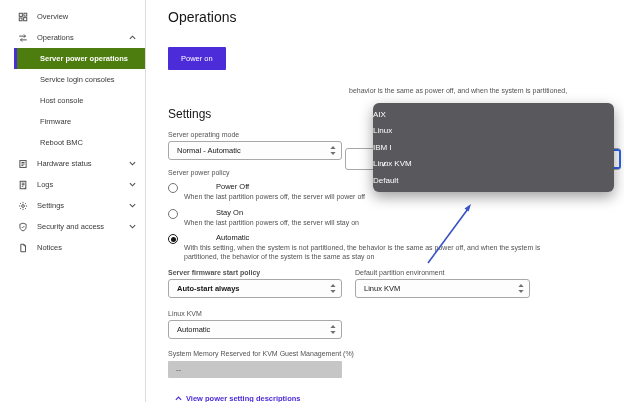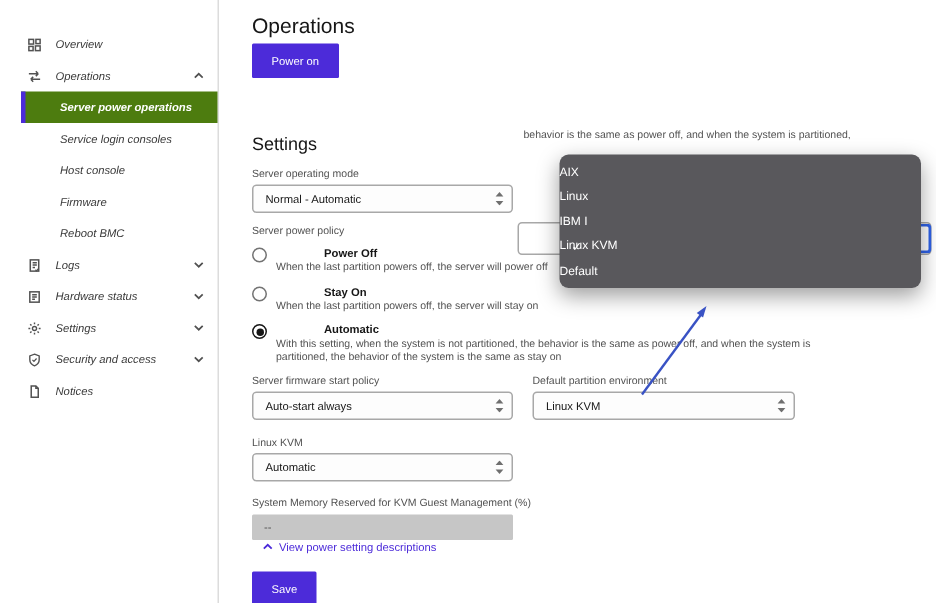--- a/index.html
+++ b/index.html
@@ -6,41 +6,41 @@
   body{
     width:624px;height:402px;position:relative;overflow:hidden;
     background:#ffffff;color:#161616;
     font-family:"Liberation Sans", sans-serif;
     -webkit-font-smoothing:antialiased;
   }
   
   .sidebar{
     position:absolute;left:0;top:0;bottom:0;width:146px;
     border-right:1px solid #dcdcdc;box-sizing:border-box;
-    padding-top:19px;background:#fff;font-style:italic;
+    padding-top:6px;background:#fff;
   }
   .nav{margin-left:14px;}
   .nav-item{
     position:relative;display:flex;align-items:center;height:21px;
     padding-left:4px;gap:9px;font-size:7.5px;color:#393939;cursor:pointer;
   }
   .nav-item svg.ic{flex:0 0 auto;}
   .nav-item .chev{position:absolute;right:9px;top:8px;}
   .nav-sub{
     display:flex;align-items:center;height:21px;
     padding-left:26px;font-size:7.5px;color:#393939;cursor:pointer;
   }
   .nav-sub.selected{
     background:#4d7c0f;color:#ffffff;
     border-left:3px solid #4c2bd9;padding-left:23px;font-weight:600;
   }
   
   .main{position:absolute;left:168px;top:0;width:456px;}
   h1.pagetitle{font-size:14px;font-weight:400;margin:9px 0 0;color:#161616;}
-  .btnrow{margin-top:4px;}
+  .btnrow{margin-top:22px;}
   .btn{
     display:inline-block;background:#4c2bd9;color:#fff;border:none;
     font-family:inherit;font-size:7.5px;padding:7px 13px;cursor:pointer;
     border-radius:1px;
   }
   h2.sectiontitle{font-size:12px;font-weight:400;margin:37px 0 0;color:#161616;}
   .field-label{font-size:7px;color:#525252;margin-top:10px;}
   .select{
     width:174px;height:19px;box-sizing:border-box;margin-top:3px;
     background:#fdfdfd;border:1px solid #a8a8a8;border-radius:3px;
@@ -51,35 +51,35 @@
   .radio-row{display:flex;gap:6px;margin-top:6px;cursor:pointer;}
   .radio-dot{
     flex:0 0 auto;width:8px;height:8px;border-radius:50%;
     border:1px solid #737373;margin-top:1px;position:relative;background:#fff;
   }
   .radio-dot.checked{border-color:#161616;}
   .radio-dot.checked::after{
     content:"";position:absolute;left:1.5px;top:1.5px;width:5px;height:5px;
     border-radius:50%;background:#161616;
   }
-  .radio-label{font-size:7.5px;font-weight:700;color:#161616;line-height:9px;padding-left:32px;}
+  .radio-label{font-size:7.5px;font-weight:400;color:#161616;line-height:9px;padding-left:32px;}
   .radio-desc{font-size:7px;color:#525252;margin-top:2px;line-height:8.5px;}
   .desc-wide{max-width:365px;}
   .two-col{display:flex;margin-top:8px;}
-  .col-left{width:174px;}
+  .col-left{width:174px;font-weight:bold;}
   .col-right{margin-left:13px;width:175px;}
   .col-right .select{width:175px;}
   .input-disabled{
     width:174px;height:17px;box-sizing:border-box;margin-top:4px;
     background:#c6c6c6;color:#4f4f4f;font-size:7.5px;
     display:flex;align-items:center;padding-left:8px;border-radius:1px;
   }
   .link-row{
-    display:flex;align-items:center;gap:4px;margin-left:7px;
-    color:#4c2bd9;font-size:7.5px;font-weight:400;cursor:pointer;width:max-content;
+    display:flex;align-items:center;gap:4px;margin-top:16px;margin-left:7px;
+    color:#4c2bd9;font-size:7.5px;font-weight:700;cursor:pointer;width:max-content;
   }
   .save-row{margin-top:12px;}
   
   .context-text{
     position:absolute;left:349px;top:87px;width:272px;
     font-size:7px;color:#525252;z-index:4;background:#fff;
   }
   .overlay-select{
     position:absolute;left:345px;top:148px;width:276px;height:22px;
     box-sizing:border-box;background:#fff;border:1px solid #a8a8a8;
@@ -143,36 +143,36 @@
     <div class="nav-sub">
       <span>Firmware</span>
     </div>
     <div class="nav-sub">
       <span>Reboot BMC</span>
     </div>
 
 
     <div class="nav-item">
       <svg class="ic" width="10" height="10" viewBox="0 0 16 16" fill="none" stroke="#525252" stroke-width="1.6">
+          <rect x="3" y="2.5" width="10" height="11"></rect>
+          <path d="M5.5 5.5h5M5.5 8h5M5.5 10.5h3"></path>
+        </svg>
+      <span>Hardware status</span>
+      <svg class="chev" width="7" height="5" viewBox="0 0 8 5" fill="none" stroke="#525252" stroke-width="1.3">
+          <path d="M1 1l3 3 3-3"></path>
+        </svg>
+    </div>
+
+    <div class="nav-item">
+      <svg class="ic" width="10" height="10" viewBox="0 0 16 16" fill="none" stroke="#525252" stroke-width="1.6">
           <rect x="3.5" y="2" width="9" height="12"></rect>
           <path d="M6 5h4.5M6 7.5h4.5M6 10h2.5"></path>
           <path d="M9 12.5l1.2 1.2 2-2.2" stroke-width="1.3"></path>
         </svg>
       <span>Logs</span>
-      <svg class="chev" width="7" height="5" viewBox="0 0 8 5" fill="none" stroke="#525252" stroke-width="1.3">
-          <path d="M1 1l3 3 3-3"></path>
-        </svg>
-    </div>
-
-    <div class="nav-item">
-      <svg class="ic" width="10" height="10" viewBox="0 0 16 16" fill="none" stroke="#525252" stroke-width="1.6">
-          <rect x="3" y="2.5" width="10" height="11"></rect>
-          <path d="M5.5 5.5h5M5.5 8h5M5.5 10.5h3"></path>
-        </svg>
-      <span>Hardware status</span>
       <svg class="chev" width="7" height="5" viewBox="0 0 8 5" fill="none" stroke="#525252" stroke-width="1.3">
           <path d="M1 1l3 3 3-3"></path>
         </svg>
     </div>
 
     <div class="nav-item">
       <svg class="ic" width="10" height="10" viewBox="0 0 16 16" fill="none" stroke="#525252" stroke-width="1.5">
           <circle cx="8" cy="8" r="2.2"></circle>
           <path d="M8 1.5v2M8 12.5v2M1.5 8h2M12.5 8h2M3.4 3.4l1.4 1.4M11.2 11.2l1.4 1.4M12.6 3.4l-1.4 1.4M4.8 11.2l-1.4 1.4"></path>
         </svg>

